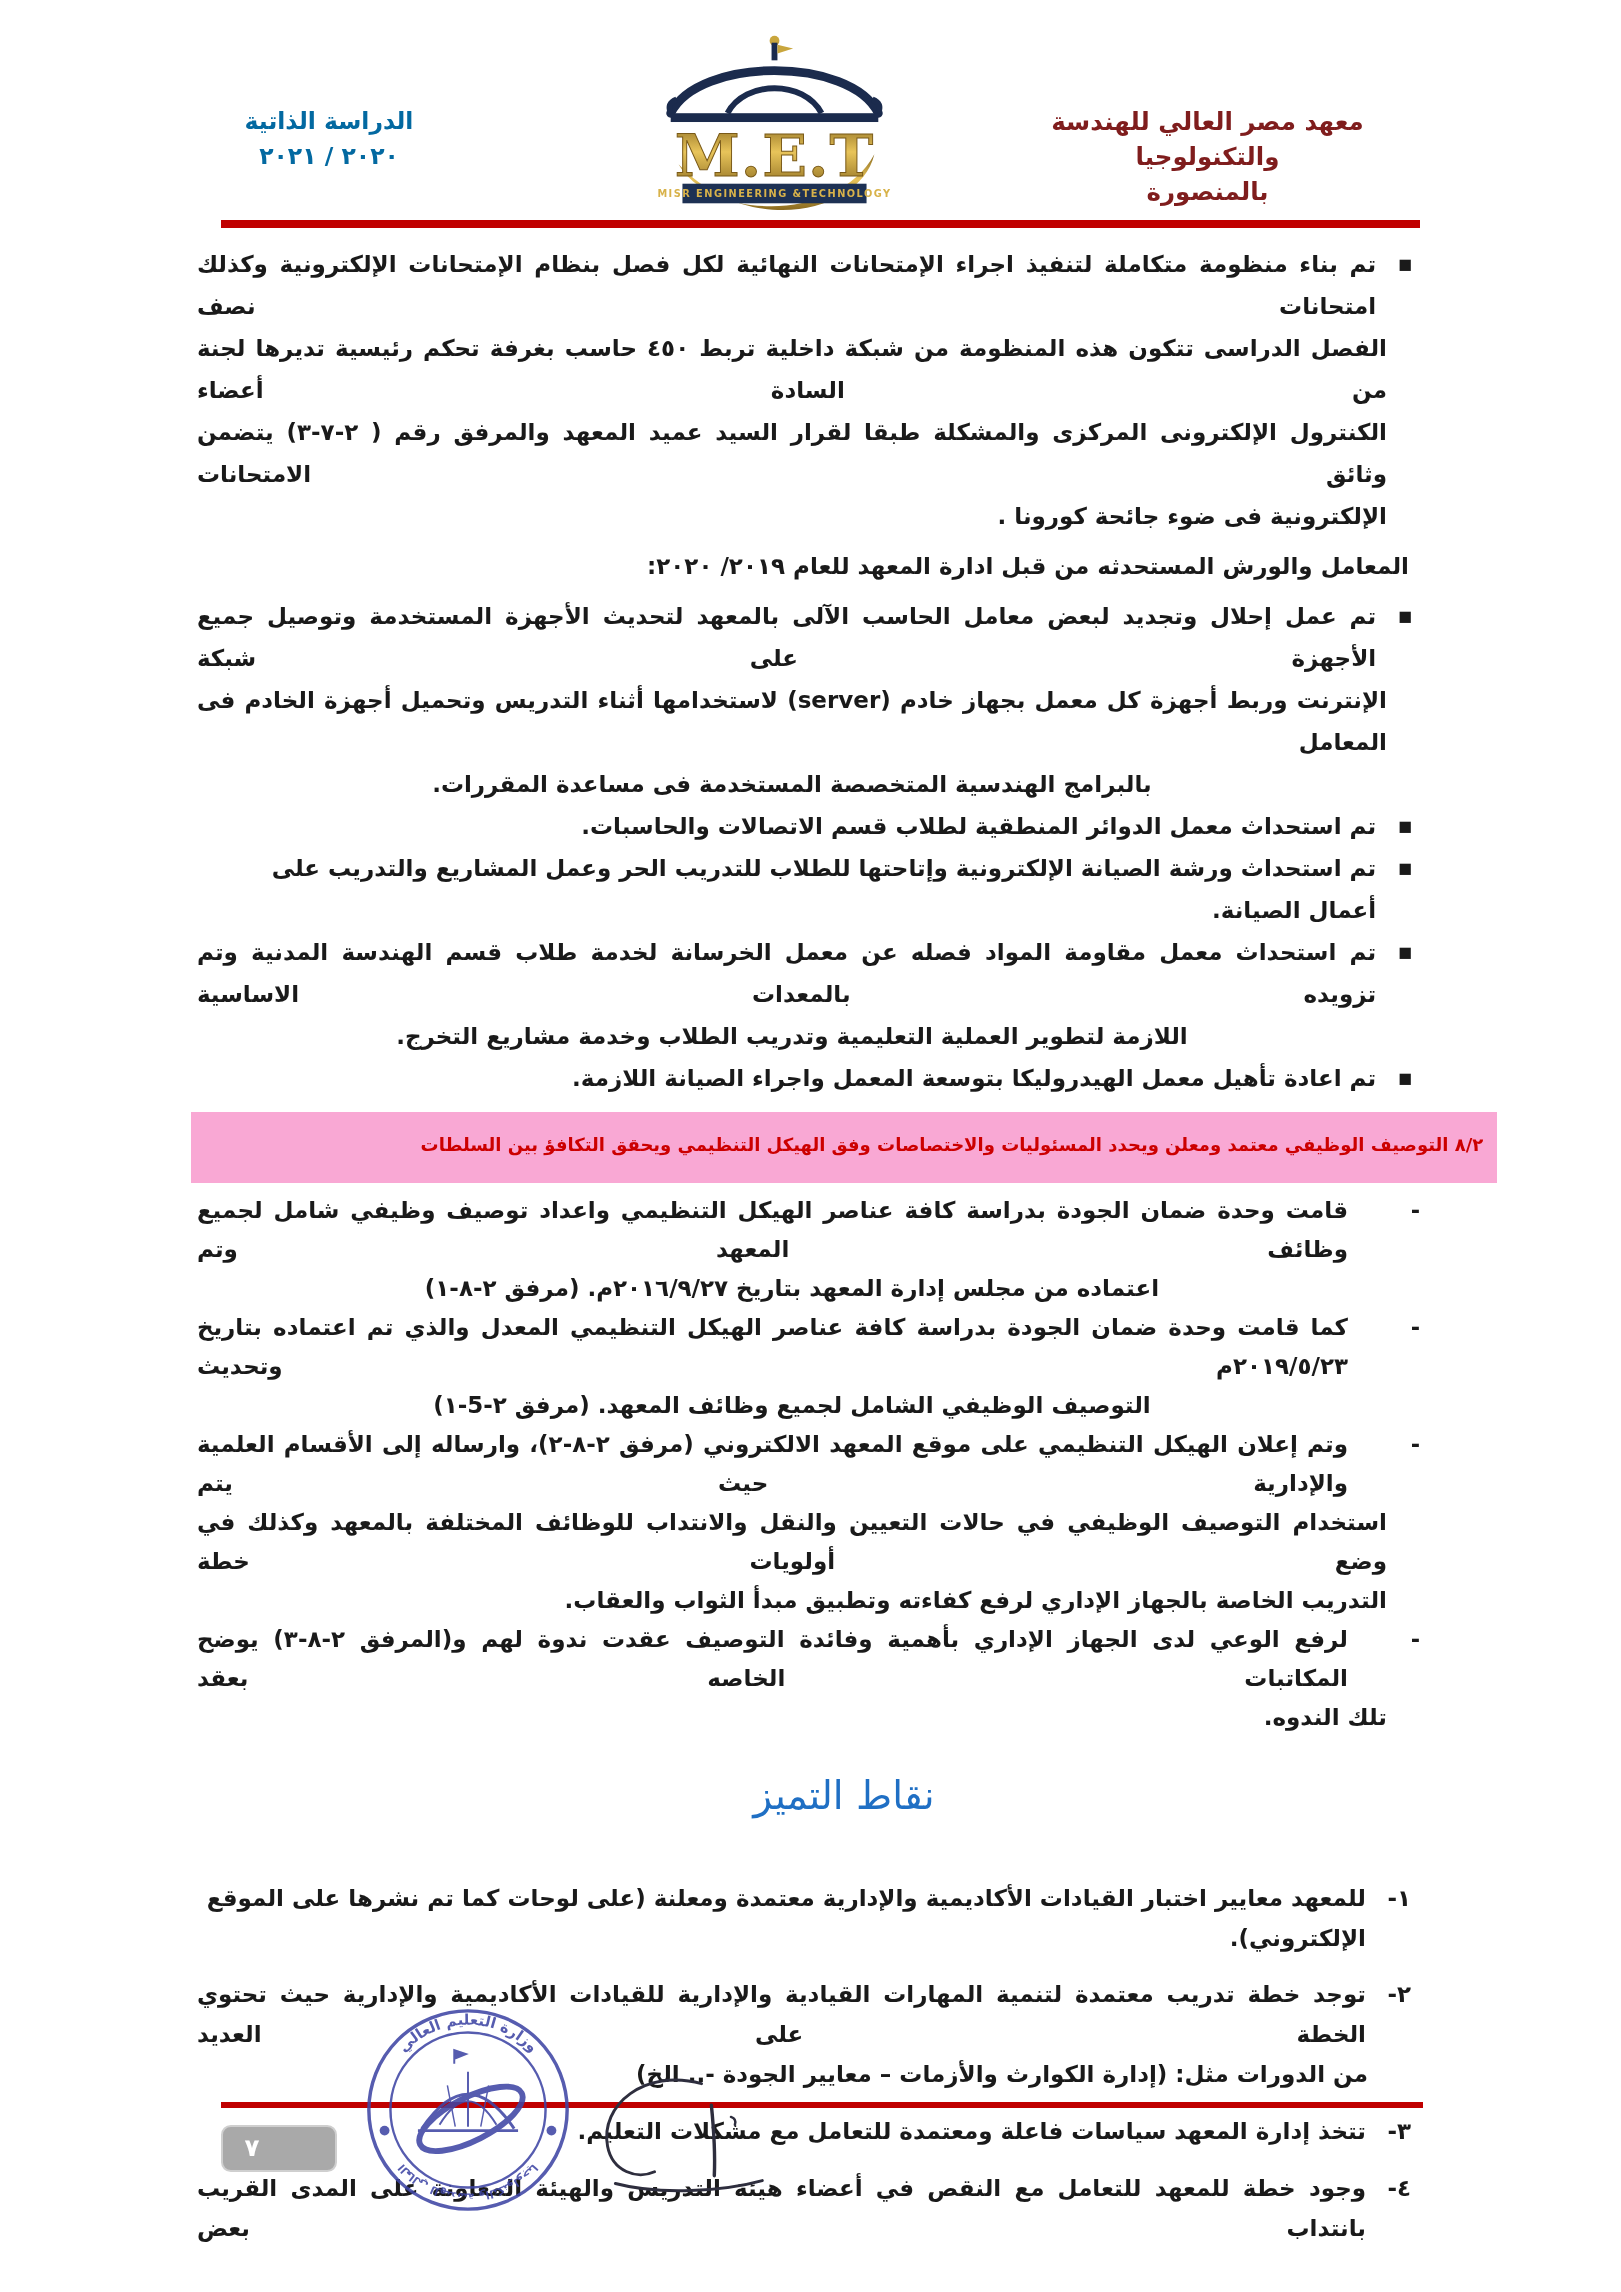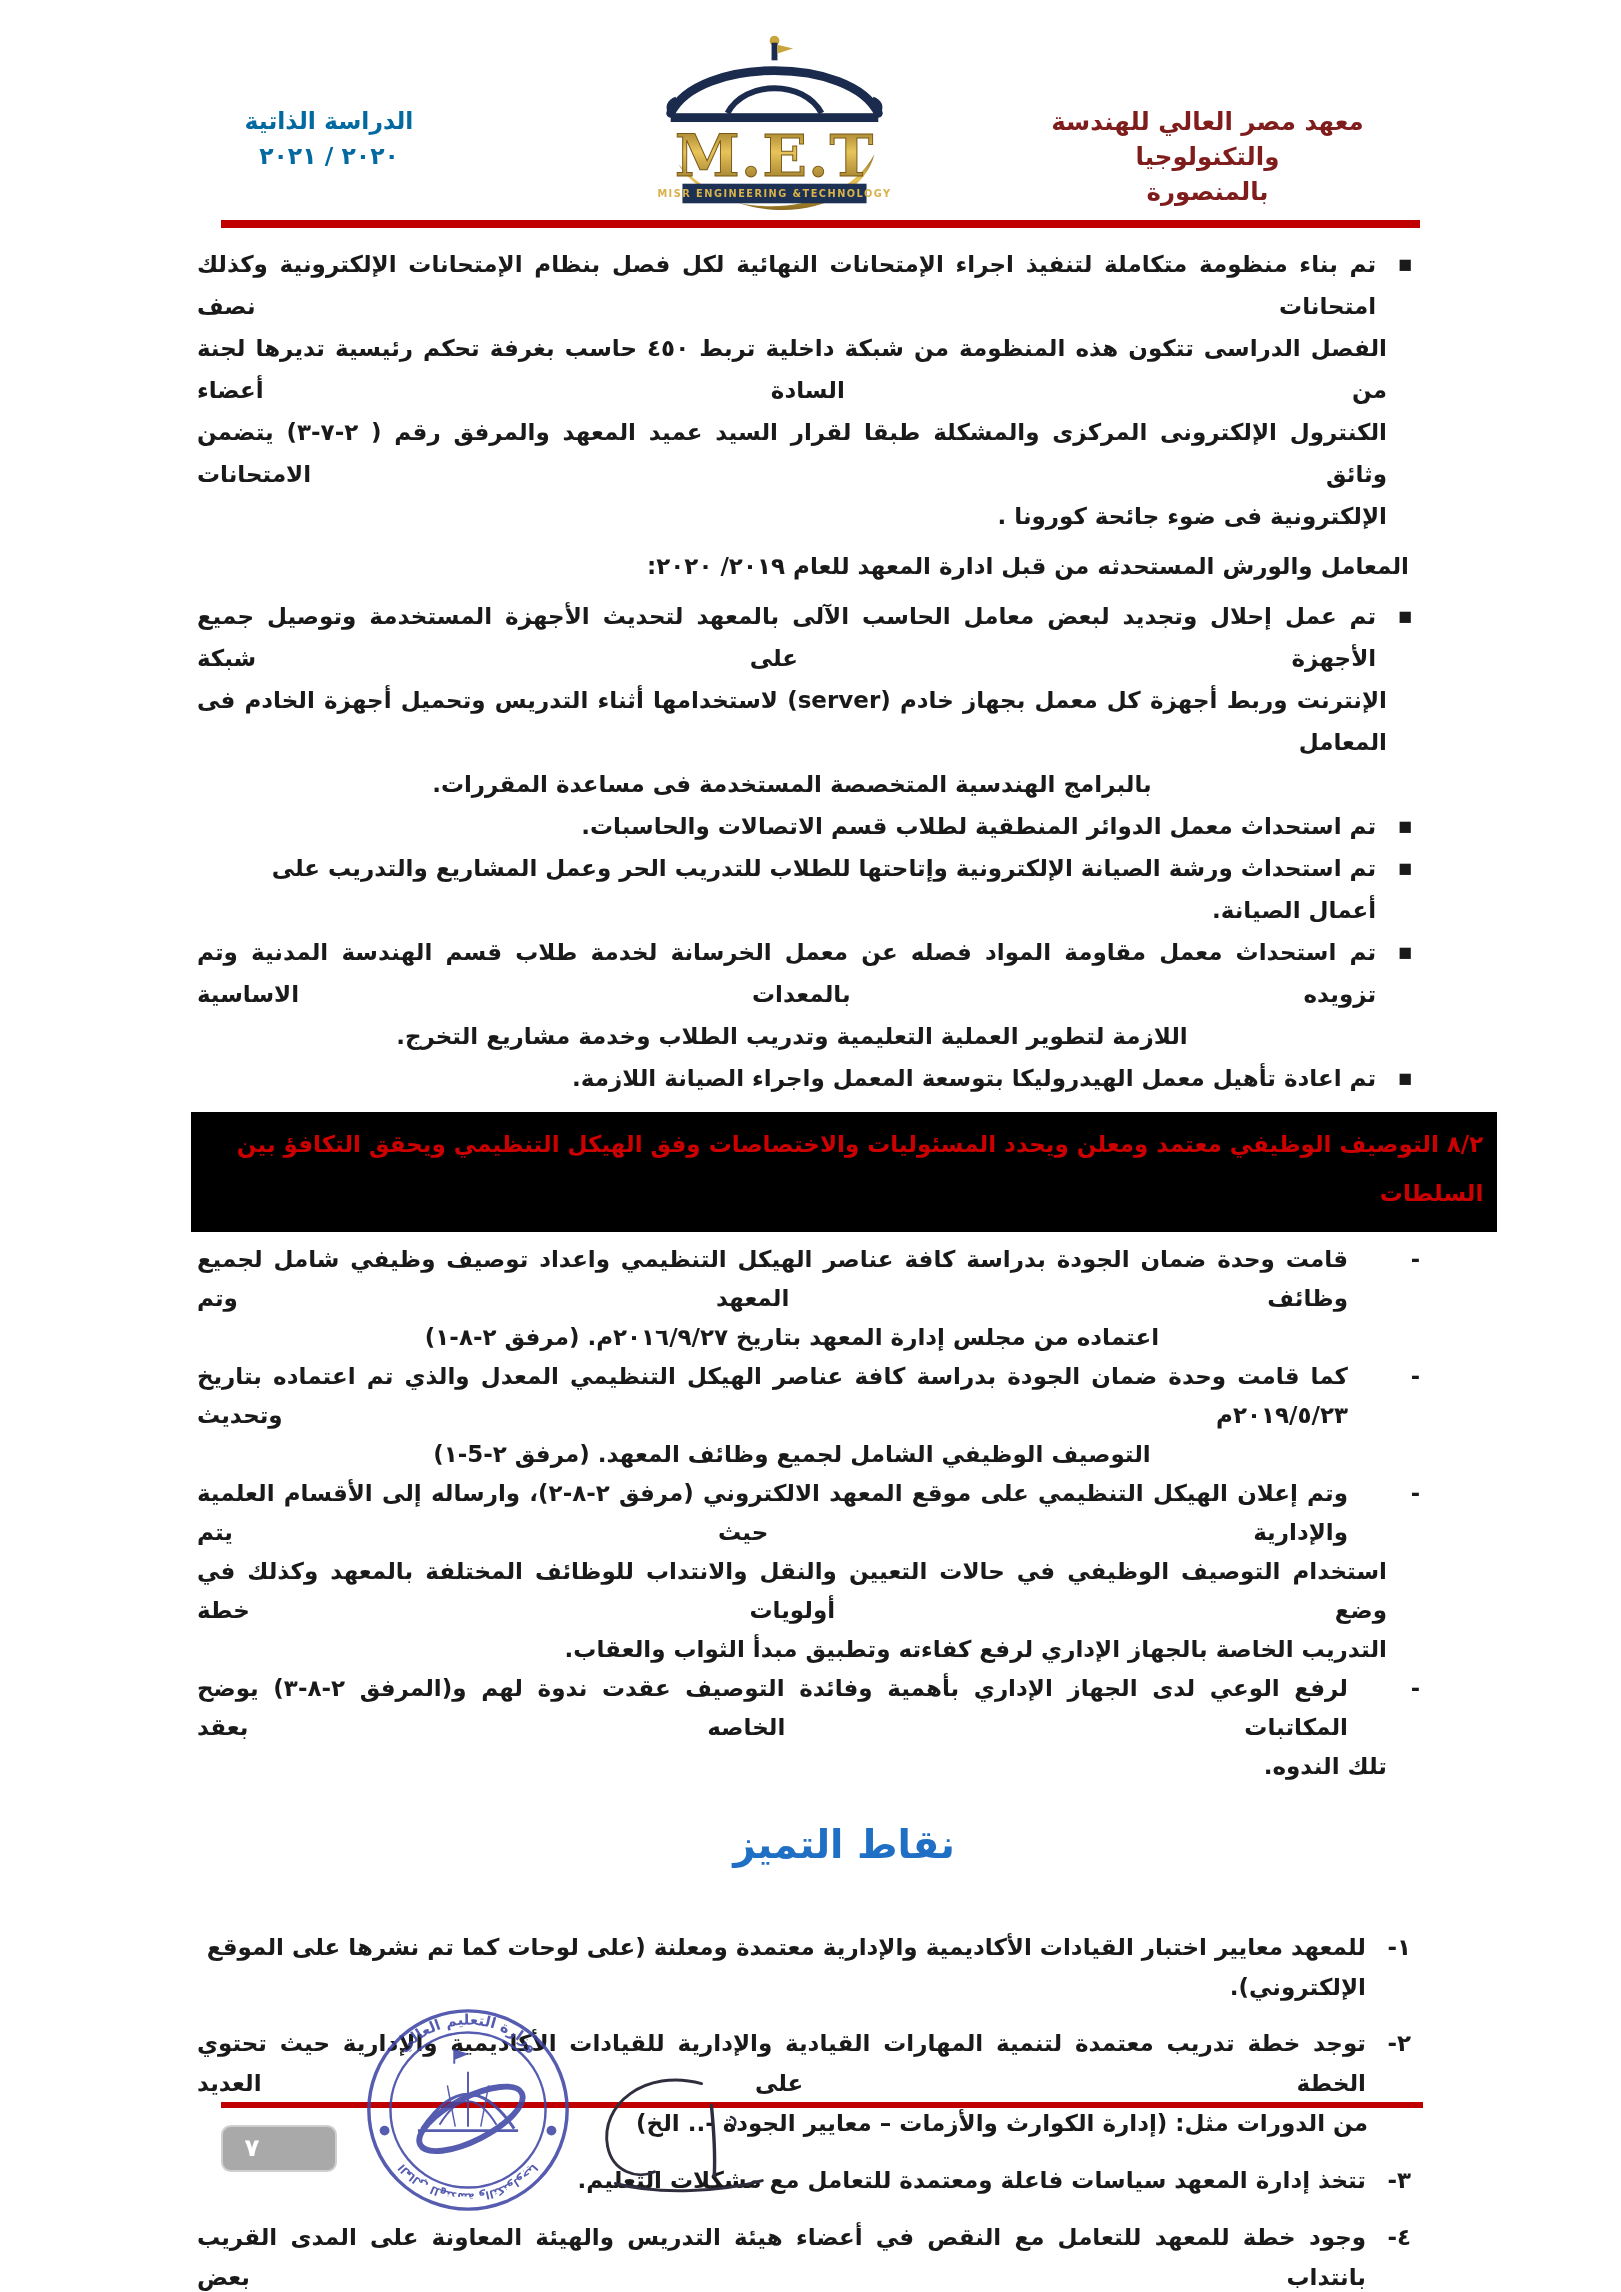--- a/index.html
+++ b/index.html
@@ -37,27 +37,27 @@
   .para.num .mark{right:-43px;font-size:23px;line-height:40px;}
   .ln{min-height:1em;}
   .ln.j{text-align:justify;text-align-last:justify;text-justify:inter-word;}
   .ln.r{text-align:right;}
   .ln.c{text-align:center;}
   .para.bullet .ln.first{padding-right:10.8px;}
   .para.dash .ln.first{padding-right:39px;}
   .para.num .ln.first{padding-right:2px;}
   .intro{margin:7.8px 88px 7.8px 0;text-align:right;}
   .hl{
-    margin-top:13.7px;background:#000000;color:#CC0000;
-    font-size:23px;line-height:49px;padding:7.8px 13.7px 13.7px 13.7px;
+    margin-top:13.7px;background:#f9a8d4;color:#CC0000;
+    font-size:18px;line-height:49px;padding:7.8px 13.7px 13.7px 13.7px;
   }
   .hl .l2{padding-right:63px;}
   .points-title{
     margin:33px 0 57px 0;text-align:center;color:#1F6FC4;
-    font-size:39px;font-weight:700;line-height:51px;
+    font-size:39px;font-weight:400;line-height:51px;
   }
   .num-sec{margin-top:0;}
   
   .ftr-rule{position:absolute;top:2102px;left:221px;width:1202px;height:5.9px;background:#C00000;}
   .page-box{
     position:absolute;top:2125px;left:221px;width:116px;height:47px;
     background:#A9A9A9;border:2.9px solid #CFCFCF;border-radius:9.8px;
     box-sizing:border-box;color:#ffffff;font-size:24.5px;font-weight:700;
     text-align:left;line-height:41px;padding-left:21.6px;direction:ltr;
   }

